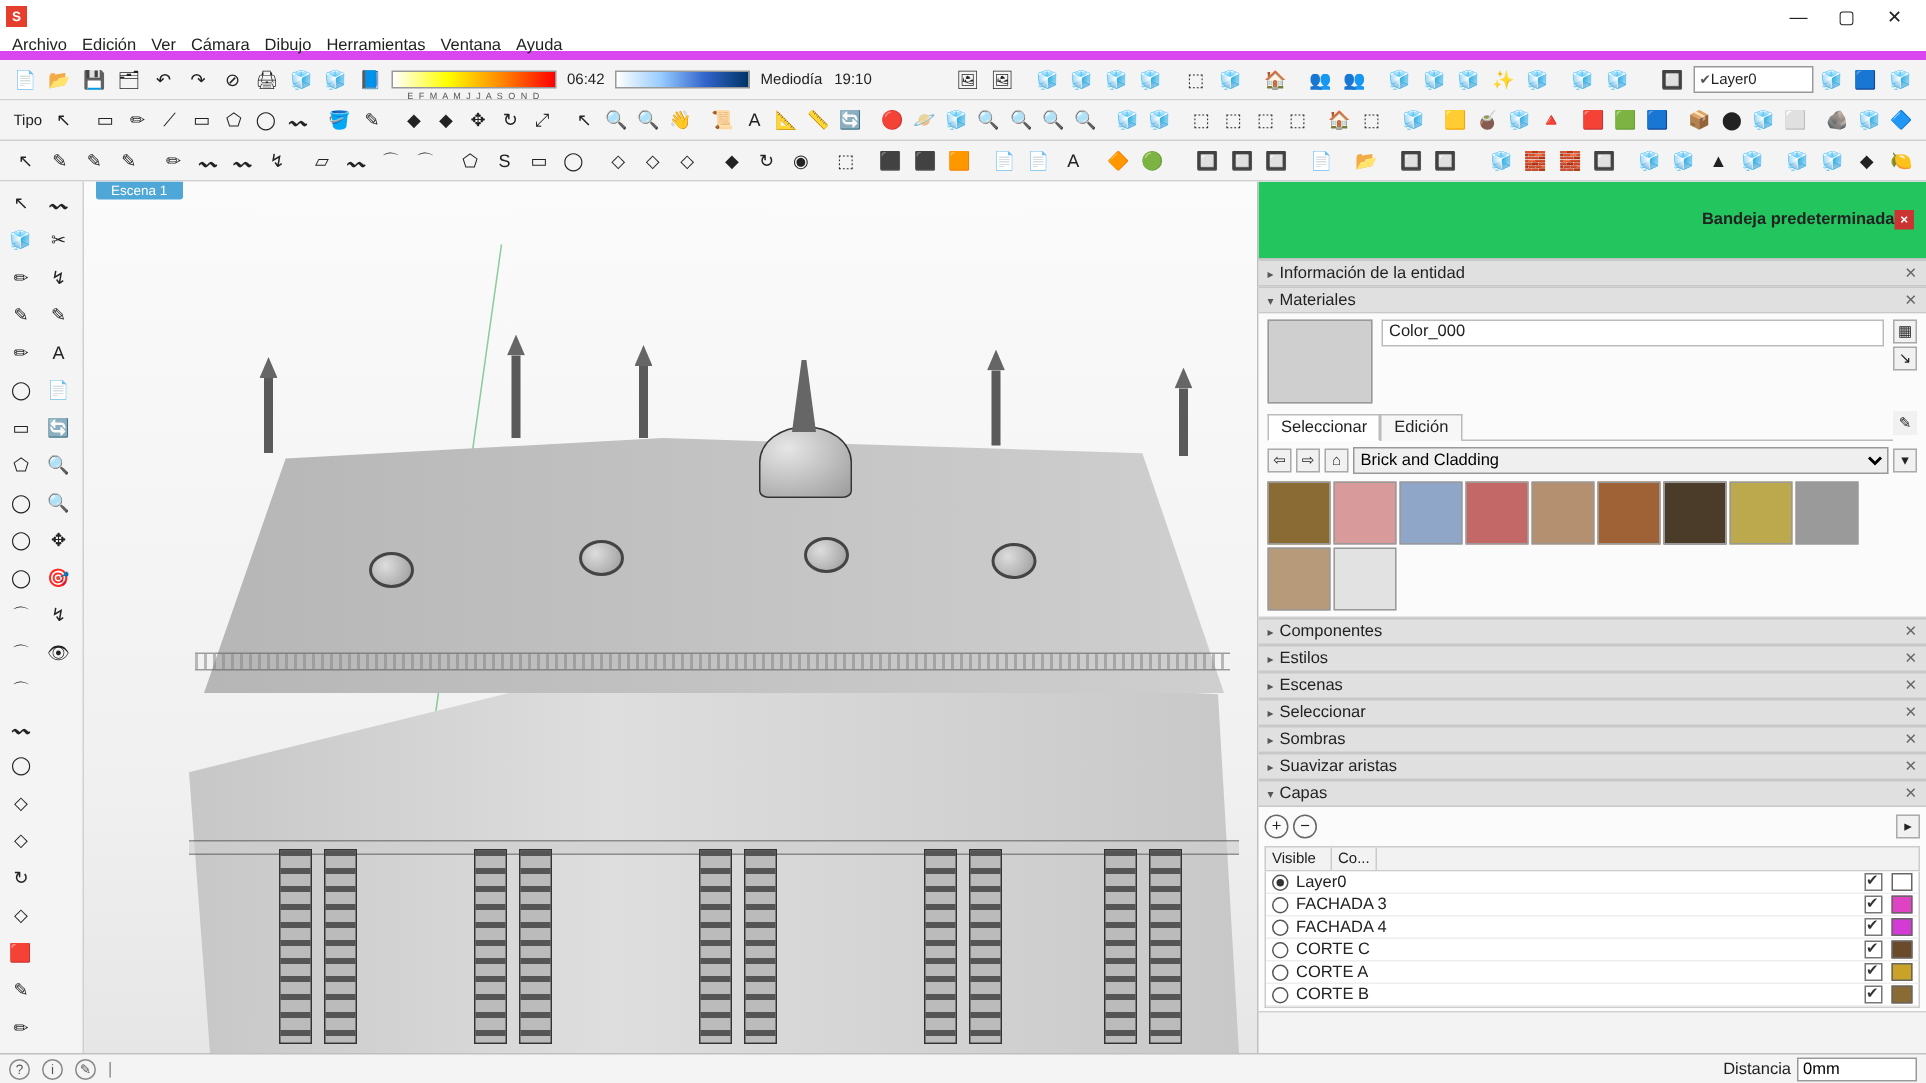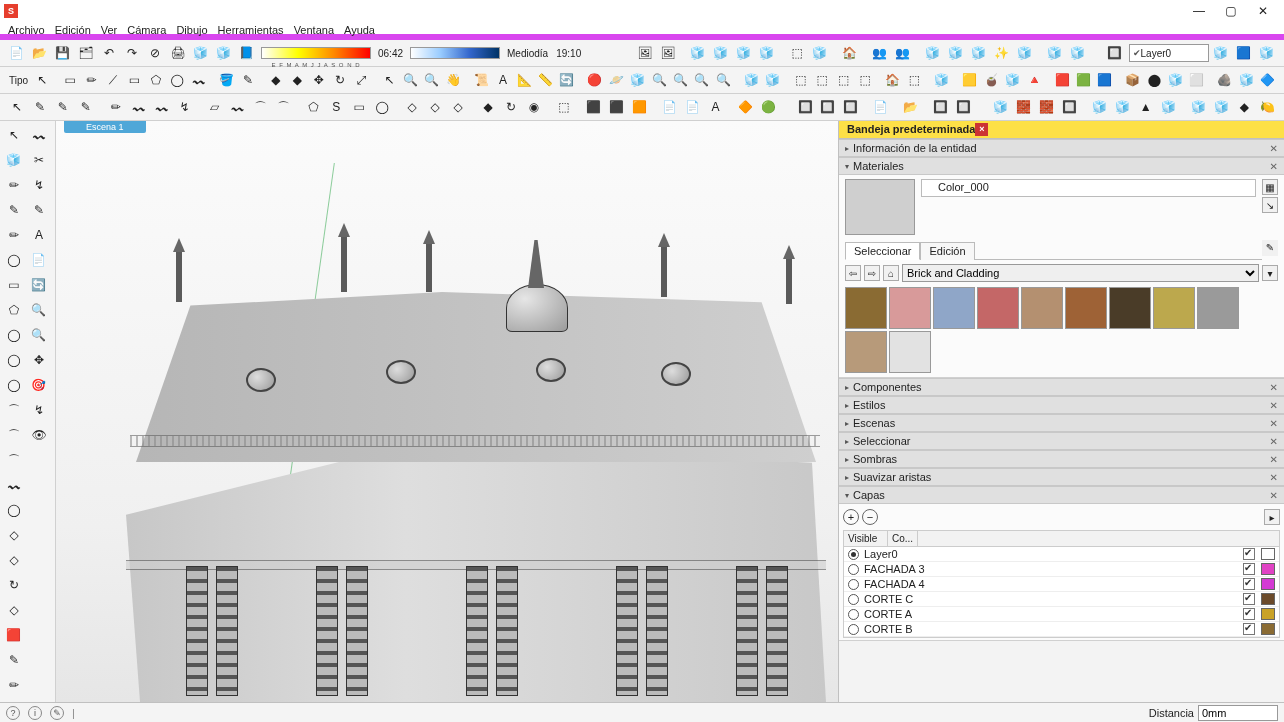--- a/index.html
+++ b/index.html
@@ -16,49 +16,49 @@
 .gradient-bar { width: 110px; height: 12px; background: linear-gradient(90deg,#fff,#ff0,#f80,#f00); border: 1px solid #999; margin: 0 2px; position: relative; }
 .gradient-bar .lbl { position: absolute; bottom: -10px; left: 0; right: 0; font-size: 6px; letter-spacing: 1px; color: #555; }
 .grad2 { width: 90px; height: 12px; background: linear-gradient(90deg,#fff,#9cf,#36c,#003366); border: 1px solid #999; margin: 0 2px; }
 .tb-label { font-size: 10px; padding: 0 3px; }
 .layer-select { width: 80px; height: 18px; font-size: 10px; border: 1px solid #999; background: #fff; padding: 0 3px; display: flex; align-items: center; }
 .layer-select::before { content: "✔ "; color: #555; font-size: 9px; }
 .main { flex: 1; display: flex; overflow: hidden; }
 .lefttools { width: 56px; background: #f4f4f4; border-right: 1px solid #d0d0d0; display: flex; flex-direction: column; flex-wrap: wrap; align-content: flex-start; padding: 2px; gap: 1px; }
 .lefttools .tb-btn { width: 24px; height: 24px; }
 .canvas-area { flex: 1; position: relative; background: linear-gradient(180deg,#fbfbfb 0%,#f0f0f0 70%,#e6e6e6 100%); }
-.scenetab { position: absolute; top: 0; left: 8px; background: #4fa7d8; color: #fff; font-size: 9px; padding: 1px 22px; border-bottom-left-radius: 2px; border-bottom-right-radius: 2px; }
+.scenetab { position: absolute; top: 0; left: 8px; background: #4fa7d8; color: #fff; font-size: 9px; padding: 1px 10px; border-bottom-left-radius: 2px; border-bottom-right-radius: 2px; }
 .axis-green { position: absolute; top: 40px; left: 250px; width: 1px; height: 400px; background: rgba(30,160,60,.5); transform: rotate(8deg); }
 
 .building { position: absolute; left: 60px; bottom: 0; width: 720px; height: 480px; }
 .bld-base { position: absolute; bottom: 0; left: 10px; width: 700px; height: 260px; }
 .bld-base::before { content:""; position: absolute; inset:0; background: linear-gradient(90deg,#c7c7c7,#dedede 40%,#c8c8c8); clip-path: polygon(2% 100%,0 28%,42% 0,98% 8%,100% 100%); }
 .bld-roof { position: absolute; bottom: 240px; left: 20px; width: 680px; height: 170px; }
 .bld-roof::before { content:""; position: absolute; inset:0; background: linear-gradient(90deg,#b6b6b6,#cfcfcf); clip-path: polygon(0 100%,8% 8%,45% 0,92% 6%,100% 100%); }
 .spire { position: absolute; width: 6px; background: #5a5a5a; }
 .spire::before { content:""; position:absolute; top:-14px; left:-3px; width:12px; height:14px; background:#666; clip-path: polygon(50% 0,100% 100%,0 100%); }
 .dome { position: absolute; bottom: 370px; left: 380px; width: 80px; height: 80px; }
 .dome::before { content:""; position:absolute; bottom:0; left:10px; width:60px; height:46px; background: radial-gradient(ellipse at 30% 30%,#e6e6e6,#9b9b9b); border-radius: 50% 50% 10% 10%; border:1px solid #333; }
 .dome::after { content:""; position:absolute; bottom:44px; left:32px; width:16px; height:48px; background:#666; clip-path: polygon(40% 0,60% 0,100% 100%,0 100%); }
 .oculus { position:absolute; width:30px; height:24px; border:2px solid #444; border-radius:50%; background: radial-gradient(circle at 35% 35%,#ddd,#999); }
 .window-col { position:absolute; bottom:6px; width:22px; height:130px; background: repeating-linear-gradient(180deg,#555 0 4px,#bbb 4px 12px); border:1px solid #333; }
 .balustrade { position:absolute; bottom:255px; left:14px; width:690px; height:12px; background: repeating-linear-gradient(90deg,#888 0 2px,transparent 2px 6px); border-top:1px solid #555; border-bottom:1px solid #555; opacity:.55; }
 .cornice { position:absolute; bottom:132px; left:10px; width:700px; height:10px; background:#cfcfcf; border-top:1px solid #555; border-bottom:1px solid #555; opacity:.6; }
 
 .tray { width: 446px; background: #f3f3f3; border-left: 1px solid #c0c0c0; display: flex; flex-direction: column; overflow: hidden; }
-.tray-title { background: #fde047; font-weight: bold; padding: 2px 8px; border-bottom: 1px solid #c0c0c0; display: flex; justify-content: flex-start; font-size: 11px; }
+.tray-title { background: #22c55e; font-weight: bold; padding: 19px 8px; border-bottom: 1px solid #c0c0c0; display: flex; justify-content: flex-end; font-size: 11px; }
 .tray-title .close { width: 13px; height: 13px; background: #c33; color: #fff; text-align: center; font-size: 9px; line-height: 13px; cursor: pointer; }
 .panel-head { background: #e0e0e0; border-top: 1px solid #c8c8c8; border-bottom: 1px solid #c8c8c8; padding: 2px 6px; font-size: 11px; display: flex; align-items: center; gap: 4px; cursor: pointer; text-align: right; }
 .panel-head::before { content: "▸"; font-size: 8px; color: #555; }
 .panel-head.open::before { content: "▾"; }
 .panel-head .pin { margin-left: auto; font-size: 10px; color: #666; }
 .panel-body { background: #fbfbfb; padding: 4px 6px; border-bottom: 1px solid #d0d0d0; font-size: 11px; }
 .mat-top { display:flex; gap:6px; align-items:flex-start; }
 .mat-preview { width: 70px; height: 56px; background: #cfcfcf; border: 1px solid #999; }
-.mat-name { flex:1; height:18px; border:1px solid #bbb; background:#fff; padding:1px 16px; }
+.mat-name { flex:1; height:18px; border:1px solid #bbb; background:#fff; padding:1px 4px; }
 .mat-side-icons { display:flex; flex-direction:column; gap:2px; align-items:center; }
 .mini-icn { width:16px; height:16px; border:1px solid #aaa; display:flex; align-items:center; justify-content:center; font-size:10px; background:#f1f1f1; cursor:pointer; }
 .mat-tabs { margin-top: 6px; display: flex; gap: 0; border-bottom: 1px solid #bbb; }
 .mat-tab { padding: 2px 8px; border: 1px solid #bbb; border-bottom: none; background: #f7f7f7; position: relative; top: 1px; cursor: pointer; }
 .mat-tab.active { background: #fff; border-bottom: 1px solid #fff; }
 .mat-browse { display:flex; gap:3px; align-items:center; margin-top:4px; }
 .mat-browse select { flex:1; height: 18px; font-size: 11px; border:1px solid #999; }
 .swatches { display:flex; flex-wrap:wrap; gap: 2px; margin-top: 5px; }
 .swatch { width: 42px; height: 42px; border: 1px solid #999; }
 .layers-body { padding: 2px 4px; }

